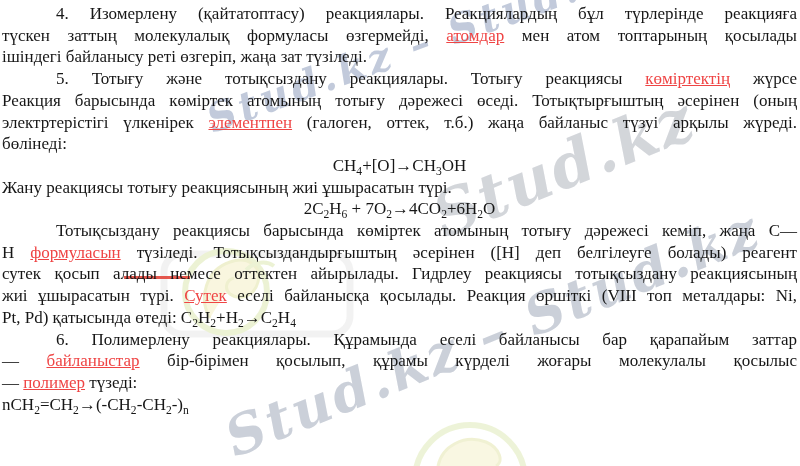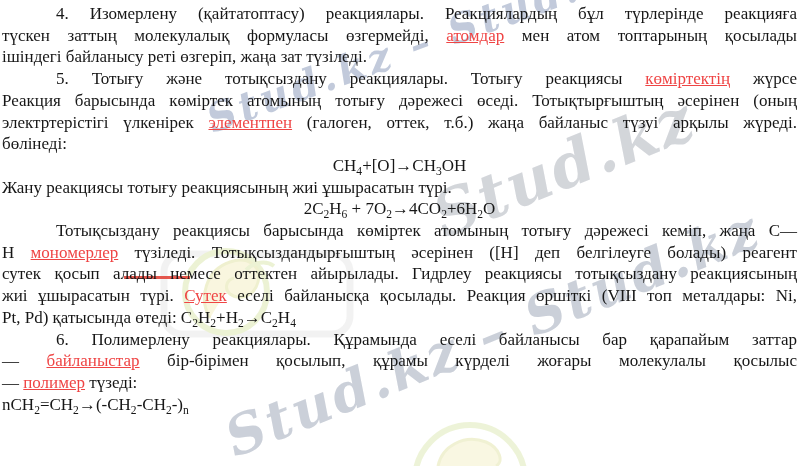--- a/index.html
+++ b/index.html
@@ -65,21 +65,21 @@
       <div class="tl stretch"><span>түскен заттың молекулалық формуласы өзгермейді, </span><a href="#">атомдар</a><span> мен атом топтарының қосылады</span></div>
       <div class="tl"><span>ішіндегі байланысу реті өзгеріп, жаңа зат түзіледі.</span></div>
       <div class="tl indent stretch"><span>5. Тотығу және тотықсыздану реакциялары. Тотығу реакциясы </span><a href="#">көміртектің</a><span> жүрсе</span></div>
       <div class="tl stretch"><span>Реакция барысында көміртек атомының тотығу дәрежесі өседі. Тотықтырғыштың әсерінен (оның</span></div>
       <div class="tl stretch"><span>электртерістігі үлкенірек </span><a href="#">элементпен</a><span> (галоген, оттек, т.б.) жаңа байланыс түзуі арқылы жүреді.</span></div>
       <div class="tl"><span>бөлінеді:</span></div>
       <div class="tl center"><span>CH</span><sub>4</sub><span>+[O]→CH</span><sub>3</sub><span>OH</span></div>
       <div class="tl"><span>Жану реакциясы тотығу реакциясының жиі ұшырасатын түрі.</span></div>
       <div class="tl center"><span>2C</span><sub>2</sub><span>H</span><sub>6</sub><span> + 7O</span><sub>2</sub><span>→4CO</span><sub>2</sub><span>+6H</span><sub>2</sub><span>O</span></div>
       <div class="tl indent stretch"><span>Тотықсыздану реакциясы барысында көміртек атомының тотығу дәрежесі кеміп, жаңа С—</span></div>
-      <div class="tl stretch"><span>Н </span><a href="#">мономерлер</a><span> түзіледі. Тотықсыздандырғыштың әсерінен ([H] деп белгілеуге болады) реагент</span></div>
+      <div class="tl stretch"><span>Н </span><a href="#">формуласын</a><span> түзіледі. Тотықсыздандырғыштың әсерінен ([H] деп белгілеуге болады) реагент</span></div>
       <div class="tl stretch"><span>сутек қосып алады немесе оттектен айырылады. Гидрлеу реакциясы тотықсыздану реакциясының</span></div>
       <div class="tl stretch"><span>жиі ұшырасатын түрі. </span><a href="#">Сутек</a><span> еселі байланысқа қосылады. Реакция өршіткі (VIII топ металдары: Ni,</span></div>
       <div class="tl"><span>Pt, Pd) қатысында өтеді: C</span><sub>2</sub><span>H</span><sub>2</sub><span>+H</span><sub>2</sub><span>→C</span><sub>2</sub><span>H</span><sub>4</sub></div>
       <div class="tl indent stretch"><span>6. Полимерлену реакциялары. Құрамында еселі байланысы бар қарапайым заттар</span></div>
       <div class="tl stretch"><span>— </span><a href="#">байланыстар</a><span> бір-бірімен қосылып, құрамы күрделі жоғары молекулалы қосылыс</span></div>
       <div class="tl"><span>— </span><a href="#">полимер</a><span> түзеді:</span></div>
       <div class="tl"><span>nCH</span><sub>2</sub><span>=CH</span><sub>2</sub><span>→(-CH</span><sub>2</sub><span>-CH</span><sub>2</sub><span>-)</span><sub>n</sub></div>
     </div>
 
 </div>

